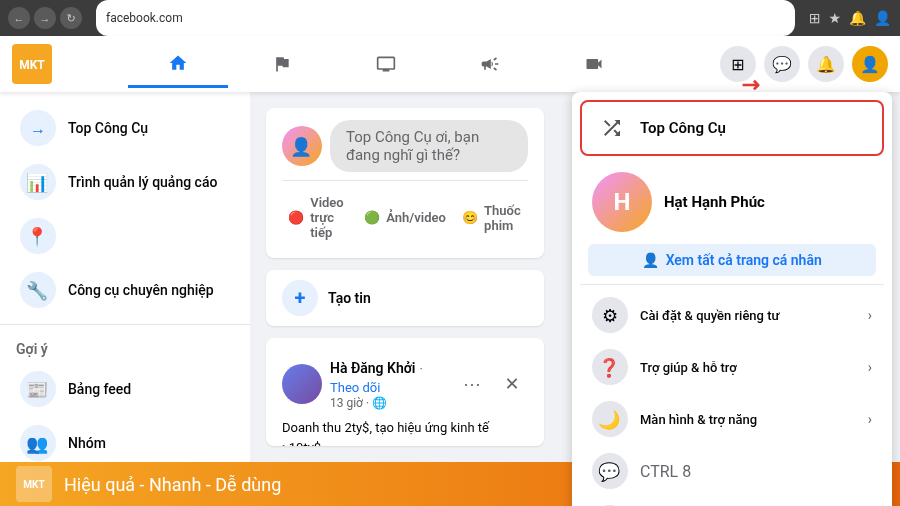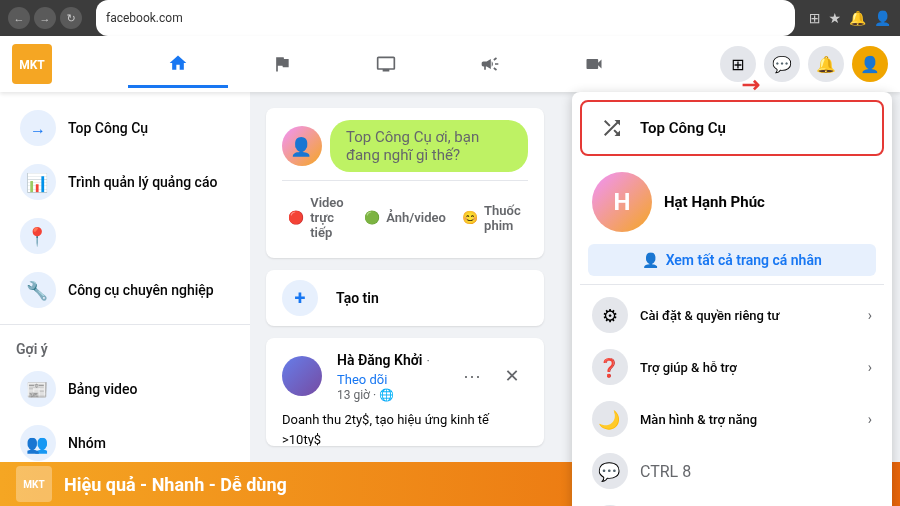--- a/index.html
+++ b/index.html
@@ -45,27 +45,27 @@
     .sidebar-icon.blue { background: #e7f0fd; color: #1877f2; }
     .sidebar-label { font-size: 14px; color: #050505; font-weight: 500; }
     .sidebar-section { padding: 8px 16px 4px; font-size: 14px; font-weight: 600; color: #65676b; }
     .sidebar-divider { height: 1px; background: #e4e6eb; margin: 8px 0; }
 
     
     .feed-area { flex: 1; overflow-y: auto; padding: 16px; display: flex; flex-direction: column; gap: 12px; }
     .create-post-box { background: #fff; border-radius: 8px; padding: 12px 16px; box-shadow: 0 1px 2px rgba(0,0,0,0.1); }
     .create-post-top { display: flex; align-items: center; gap: 8px; }
     .avatar-small { width: 40px; height: 40px; border-radius: 50%; background: #ccc; flex-shrink: 0; overflow: hidden; display: flex; align-items: center; justify-content: center; }
-    .create-post-input { flex: 1; background: #bef264; border: none; border-radius: 20px; padding: 8px 16px; font-size: 15px; color: #65676b; cursor: pointer; }
+    .create-post-input { flex: 1; background: #e5e5e5; border: none; border-radius: 20px; padding: 8px 16px; font-size: 15px; color: #65676b; cursor: pointer; }
     .create-post-actions { display: flex; gap: 4px; margin-top: 8px; padding-top: 8px; border-top: 1px solid #e4e6eb; }
     .create-action-btn { flex: 1; display: flex; align-items: center; justify-content: center; gap: 6px; padding: 6px; border-radius: 6px; cursor: pointer; font-size: 13px; font-weight: 600; color: #65676b; }
 
     
     .post-card { background: #fff; border-radius: 8px; box-shadow: 0 1px 2px rgba(0,0,0,0.1); overflow: hidden; }
-    .post-header { display: flex; align-items: center; padding: 12px 16px 8px; gap: 15px; }
+    .post-header { display: flex; align-items: center; padding: 12px 16px 8px; gap: 8px; margin-top: 8px; }
     .post-avatar { width: 40px; height: 40px; border-radius: 50%; background: #b0b3b8; flex-shrink: 0; }
     .post-meta { flex: 1; }
     .post-name { font-size: 14px; font-weight: 600; color: #050505; }
     .post-follow { color: #1877f2; font-size: 13px; cursor: pointer; }
     .post-time { font-size: 12px; color: #65676b; }
     .post-options { display: flex; gap: 8px; }
     .post-btn { background: none; border: none; font-size: 18px; color: #65676b; cursor: pointer; width: 32px; height: 32px; border-radius: 50%; display: flex; align-items: center; justify-content: center; }
     .post-content { padding: 0 16px 12px; font-size: 14px; color: #050505; line-height: 1.5; }
 
     
@@ -92,28 +92,28 @@
     
     .bottom-banner {
       height: 44px;
       background: linear-gradient(90deg, #f5a623, #e8650a);
       display: flex;
       align-items: center;
       padding: 0 16px;
       justify-content: space-between;
     }
     .banner-left { display: flex; align-items: center; gap: 12px; }
-    .banner-text { color: #fff; font-size: 18px; font-weight: 700; }
+    .banner-text { color: #fff; font-size: 18px; font-weight: 400; }
     .banner-right { color: #fff; font-size: 14px; font-weight: 600; display: flex; align-items: center; gap: 6px; }
 
     
     .create-tin-box { background: #fff; border-radius: 8px; padding: 10px 16px; box-shadow: 0 1px 2px rgba(0,0,0,0.1); display: flex; align-items: center; gap: 10px; cursor: pointer; }
     .create-tin-icon { width: 36px; height: 36px; border-radius: 50%; background: #e7f0fd; display: flex; align-items: center; justify-content: center; color: #1877f2; font-size: 20px; font-weight: bold; flex-shrink: 0; }
     .create-tin-info { }
-    .create-tin-title { font-size: 14px; font-weight: 600; color: #050505; margin-left: 8px; }
+    .create-tin-title { font-size: 14px; font-weight: 600; color: #050505; }
     .create-tin-sub { font-size: 12px; color: #65676b; }
   </style>
 </head>
 <body>
 
 <div class="browser-chrome">
   <div class="browser-controls">
     <button class="browser-btn">←</button>
     <button class="browser-btn">→</button>
     <button class="browser-btn">↻</button>
@@ -191,21 +191,21 @@
     <div class="sidebar-item">
       <div class="sidebar-icon blue">🔧</div>
       <span class="sidebar-label">Công cụ chuyên nghiệp</span>
     </div>
 
     <div class="sidebar-divider"></div>
     <div class="sidebar-section">Gợi ý</div>
 
     <div class="sidebar-item">
       <div class="sidebar-icon blue">📰</div>
-      <span class="sidebar-label">Bảng video</span>
+      <span class="sidebar-label">Bảng feed</span>
     </div>
     <div class="sidebar-item">
       <div class="sidebar-icon blue">👥</div>
       <span class="sidebar-label">Nhóm</span>
     </div>
 
   </div>
 
   <div class="feed-area">
 

